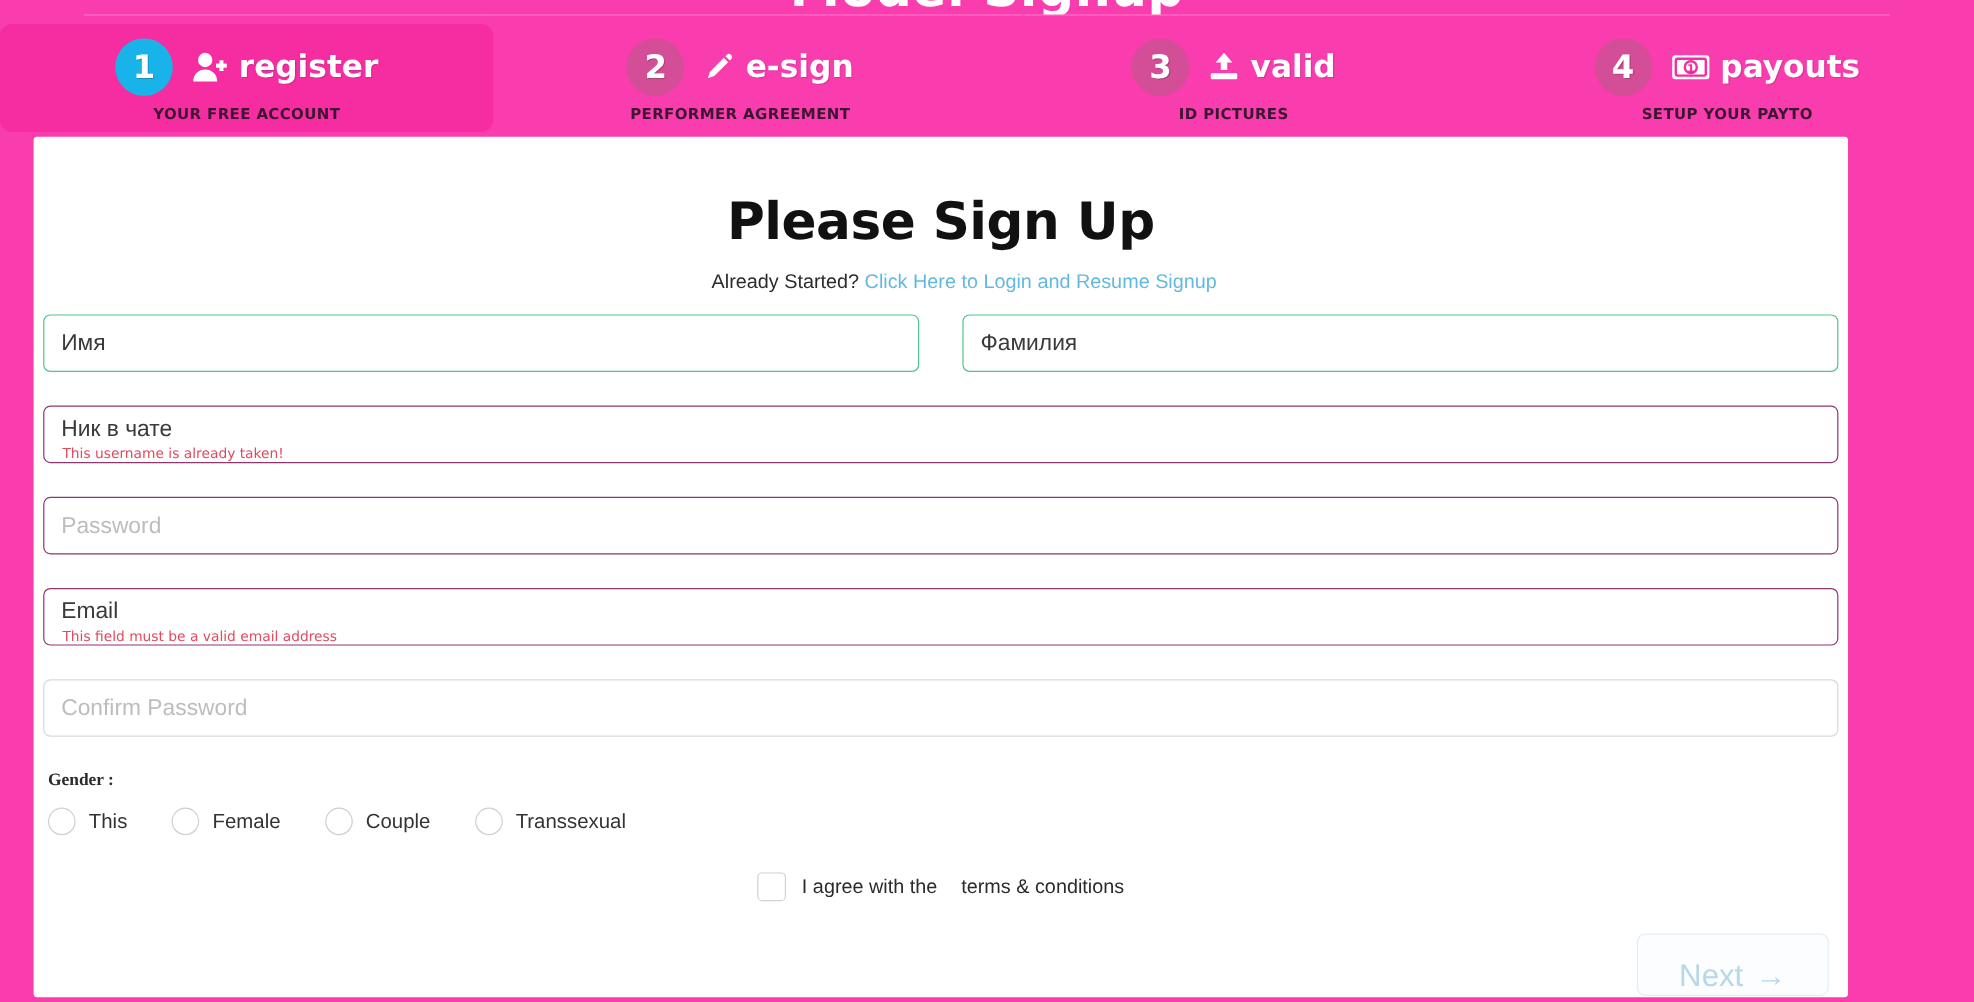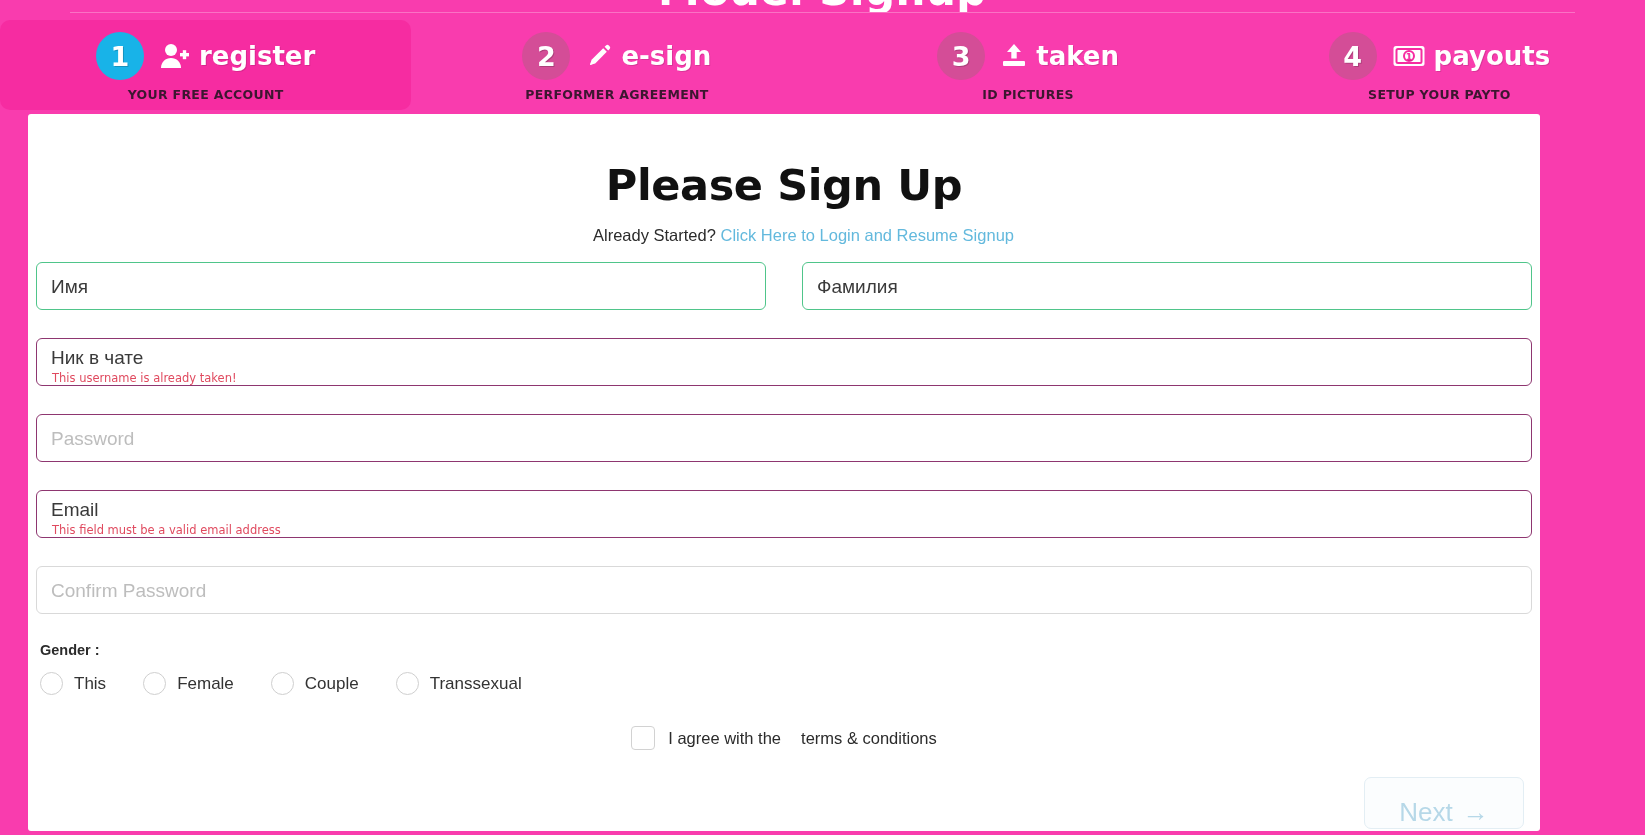--- a/index.html
+++ b/index.html
@@ -175,21 +175,21 @@
     white-space: nowrap;
   }
 
   
   .gender-label {
     margin-top: 10px;
     margin-left: 4px;
     font-size: 14.5px;
     font-weight: 700;
     color: #2b2b2b;
-    font-family: Liberation Sans, sans-serif;
+    font-family: Liberation Serif, serif;
   }
   .radios {
     display: flex;
     align-items: center;
     margin-top: 14px;
     margin-left: 4px;
   }
   .radio-item {
     display: flex;
     align-items: center;
@@ -288,21 +288,21 @@
   <div class="step">
     <div class="step-main">
       <div class="circle muted">3</div>
       <div class="step-label">
         <span class="ico">
           <svg width="26" height="26" viewBox="0 0 26 26">
             <path d="M13 1l7 8h-4.3v6.4h-5.4V9H6z" fill="#fff"></path>
             <rect x="2" y="18" width="22" height="5" rx="1" fill="#fff"></rect>
           </svg>
         </span>
-        <span>taken</span>
+        <span>valid</span>
       </div>
     </div>
     <div class="step-sub">ID PICTURES</div>
   </div>
 
   <div class="step">
     <div class="step-main">
       <div class="circle muted">4</div>
       <div class="step-label">
         <span class="ico">

